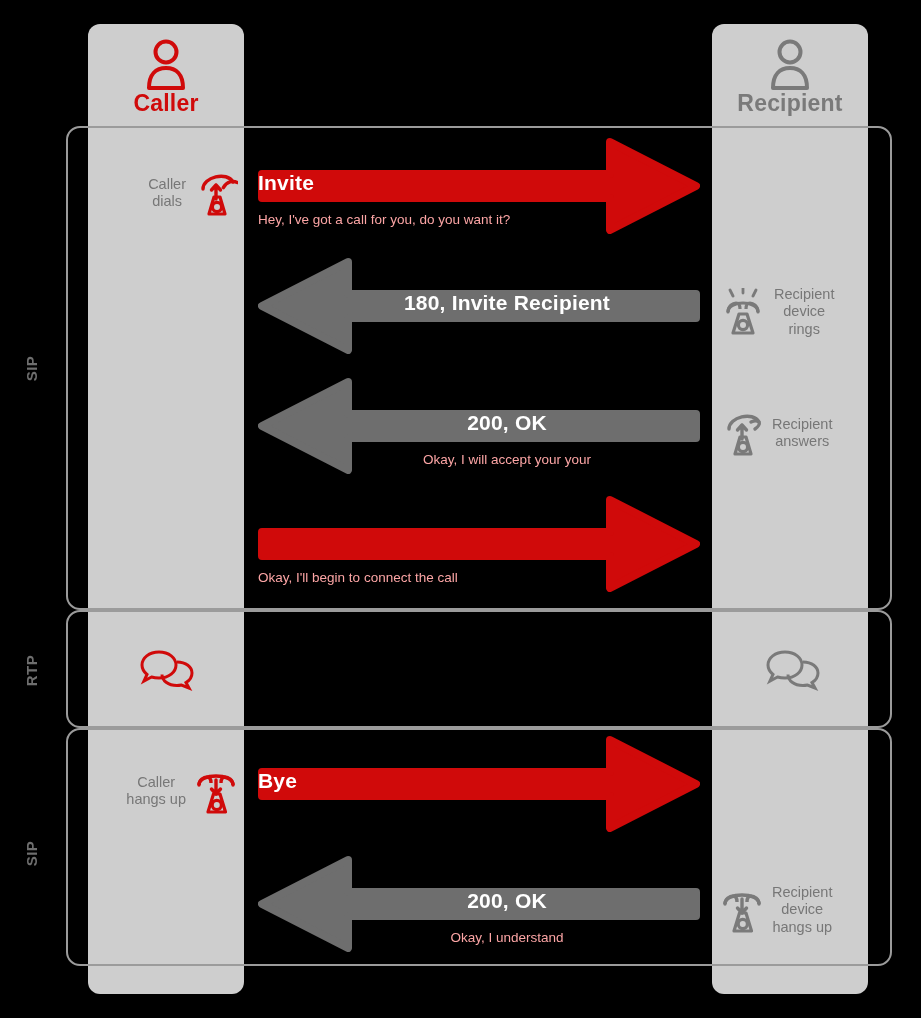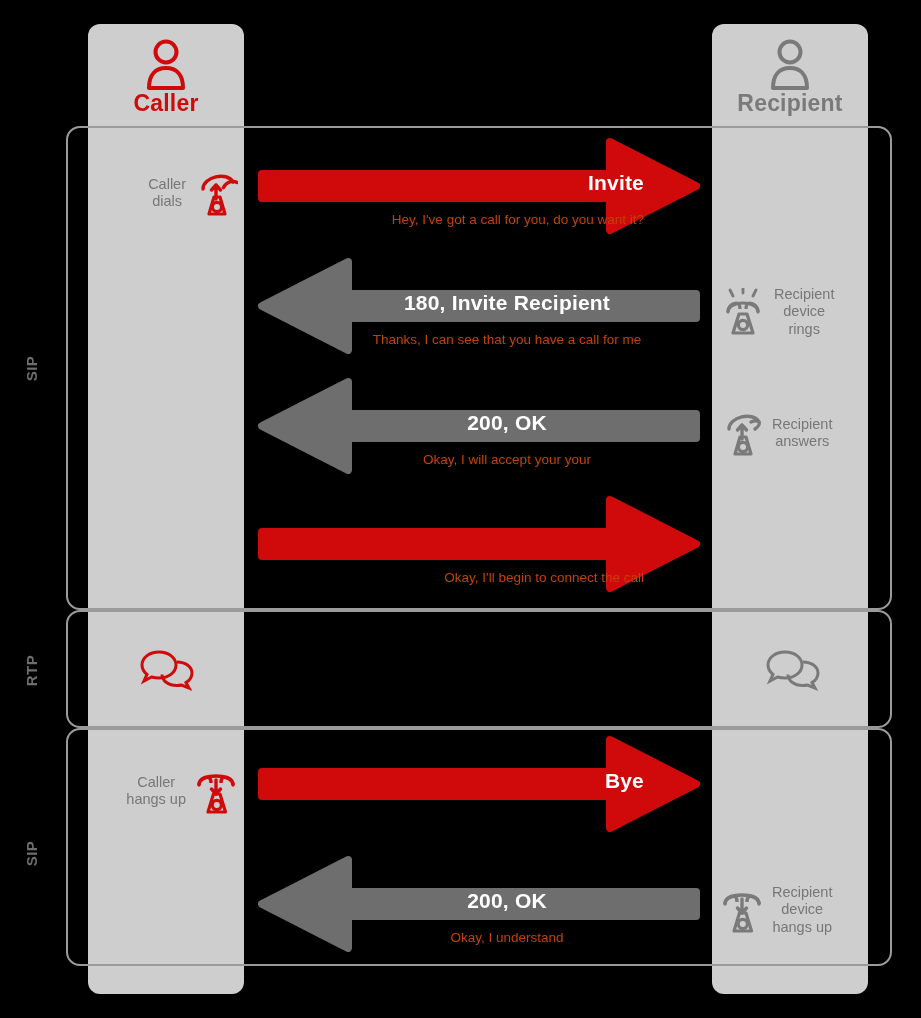--- a/index.html
+++ b/index.html
@@ -107,25 +107,25 @@
     text-align: center;
     color: #FFFFFF;
     font-size: 21px; font-weight: bold;
     letter-spacing: .2px;
     pointer-events: none;
   }
   .arrow-sub {
     position: absolute;
     width: 442px; left: 0;
     text-align: center;
-    color: #c2410c;
+    color: #fca5a5;
     font-size: 13.5px;
     pointer-events: none;
   }
-  .sub-right { text-align: right; padding-right: 56px; }
+  .sub-right { text-align: left; padding-right: 56px; }
   .sub-left  { text-align: center; padding-left: 56px; }
 </style>
 </head>
 <body>
 
 <div id="root">
 
   <div class="col-panel col-caller col-head">
     <svg width="46" height="52" viewBox="0 0 46 52">
       <circle cx="23" cy="14" r="10.5" fill="none" stroke="#D00A0A" stroke-width="4"></circle>
@@ -187,21 +187,20 @@
       <span class="note-text">Recipient
 device
 rings</span>
     </div>
 
     <div class="arrow-wrap" style="top:0">
       <svg class="arrow-svg" height="96" viewBox="0 0 442 96" preserveAspectRatio="none">
         <path d="M438 36 H90 V4 L4 48 L90 92 V60 H438 Z" fill="#6E6E6E" stroke="#6E6E6E" stroke-width="8" stroke-linejoin="round"></path>
       </svg>
       <div class="arrow-label sub-left" style="top:33px">180, Invite Recipient</div>
-      <div class="arrow-sub sub-left" style="top:74px">Thanks, I can see that you have a call for me</div>
     </div>
   </div>
 
   <div class="row" style="top:378px;height:110px">
     <div class="note note-right" style="top:26px;height:58px">
       <svg class="note-ico" width="44" height="48" viewBox="0 0 44 48">
         <path d="M9 20 C9 8 33 2 39 13" fill="none" stroke="#7A7A7A" stroke-width="3.4" stroke-linecap="round"></path>
         <path d="M31 13 C35 11 38 12 39 13 C40 15 38 18 35 20" fill="none" stroke="#7A7A7A" stroke-width="3.4" stroke-linecap="round"></path>
         <path d="M22 30 L22 16 M22 16 L17.5 21 M22 16 L26.5 21" fill="none" stroke="#7A7A7A" stroke-width="3.4" stroke-linecap="round" stroke-linejoin="round"></path>
         <path d="M15 45 L20 28 L26 28 L31 45 Z" fill="none" stroke="#7A7A7A" stroke-width="3.2" stroke-linejoin="round"></path>

